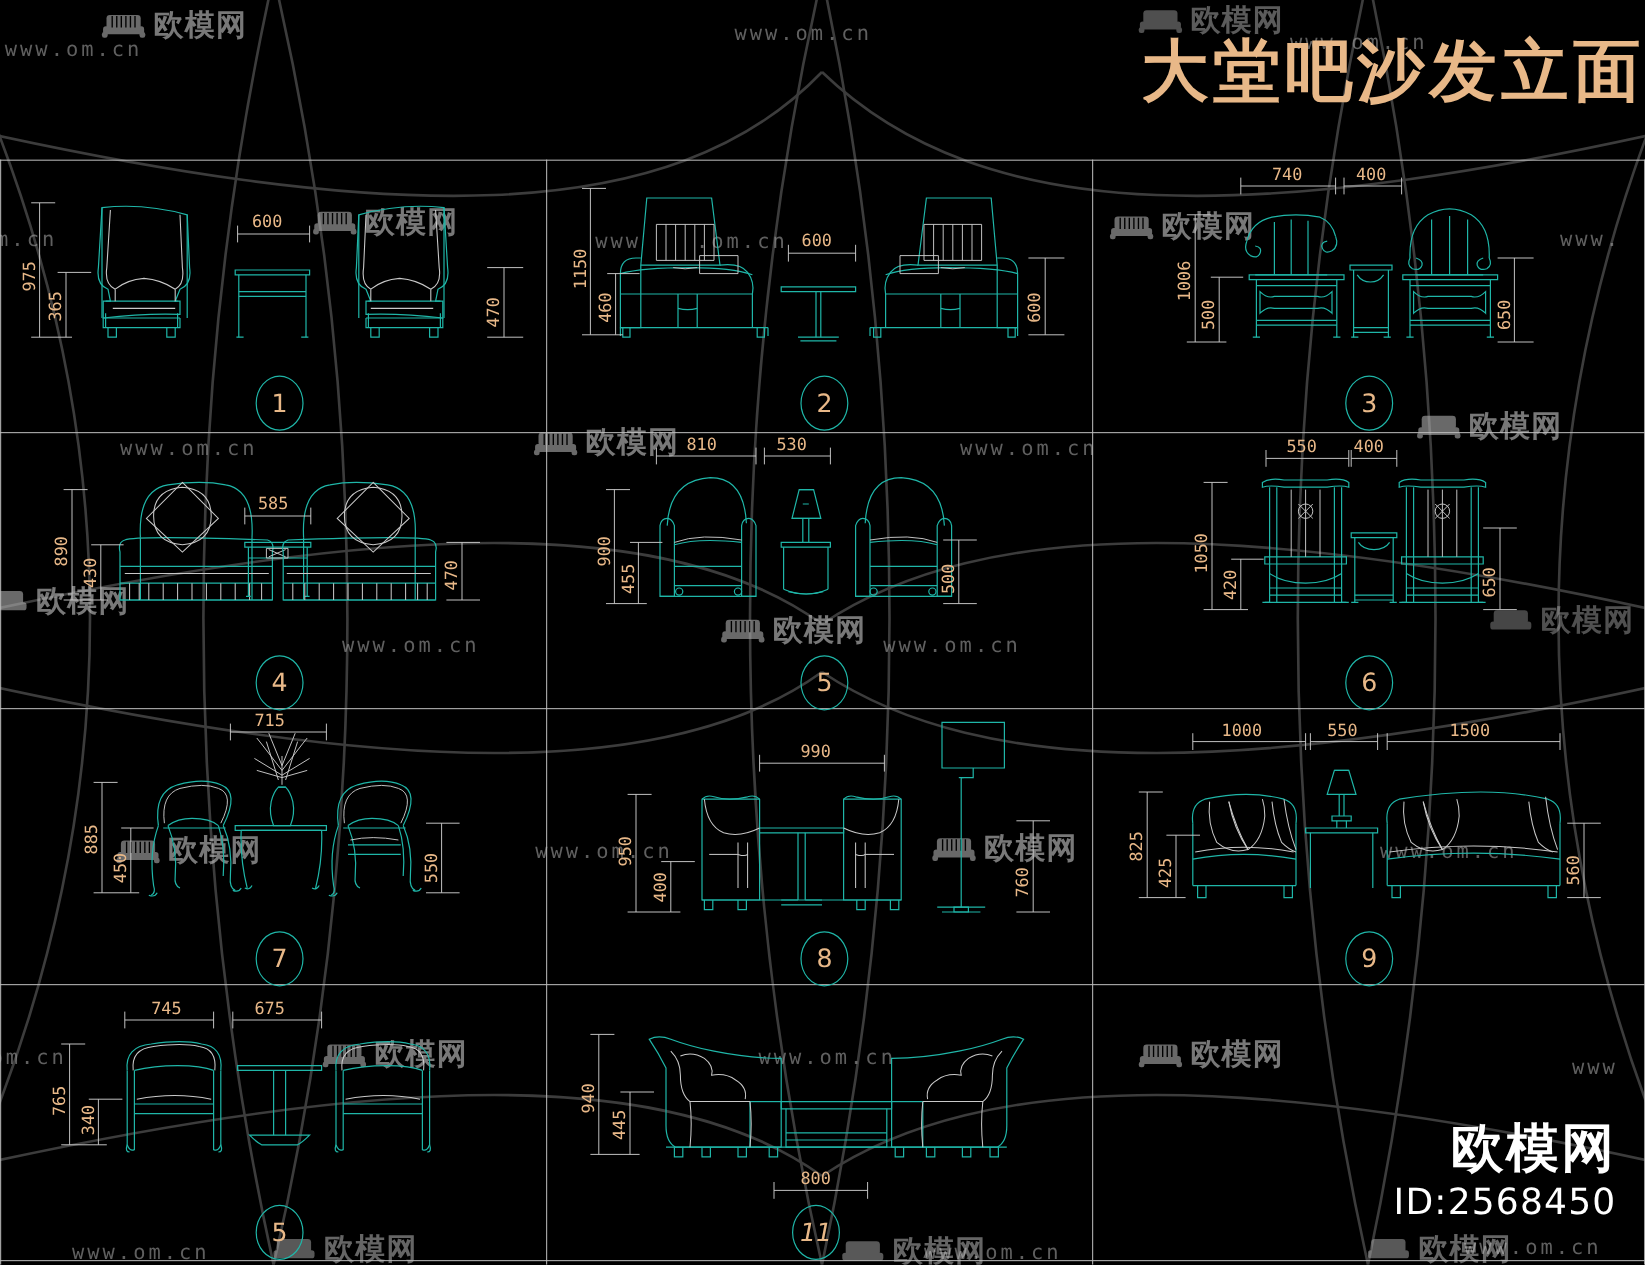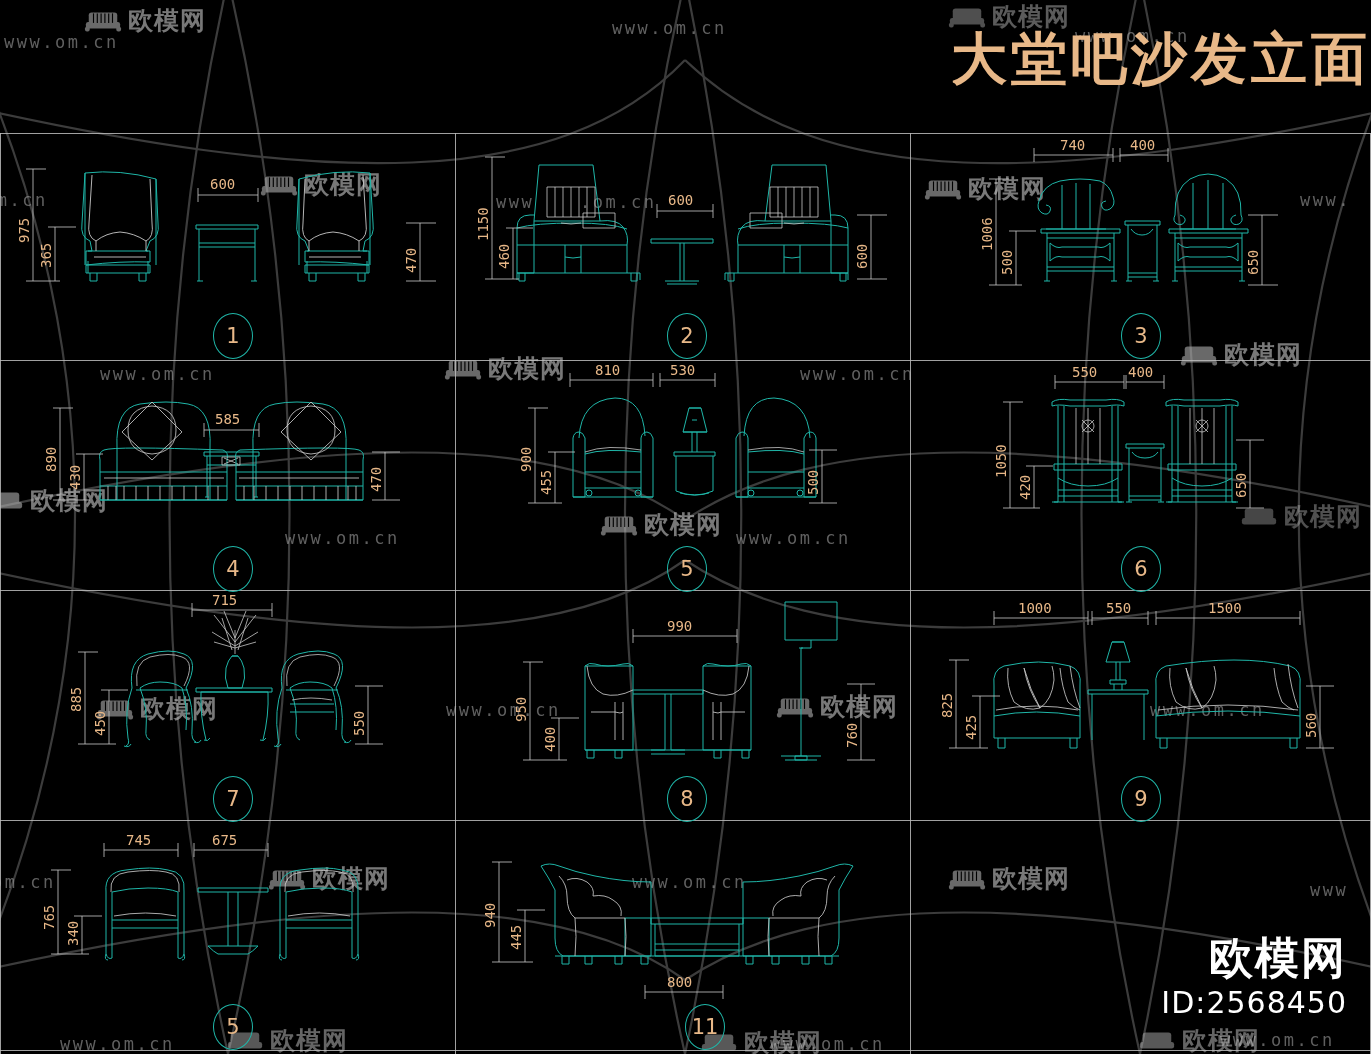--- a/index.html
+++ b/index.html
@@ -599,21 +599,21 @@
       <text transform="translate(80,130) rotate(-90)">430</text>
       <text x="215" y="64">585</text>
       <text transform="translate(381,132) rotate(-90)">470</text>
     </g>
   </svg>
   </div>
   <div class="badge" style="left:213px;top:546px;">
     <span>4</span>
     </div>
 
-  <div class="cell" style="left:455px;top:360px;width:455px;height:230px;">
+  <div class="cell" style="left:432px;top:360px;width:455px;height:230px;">
   <svg class="cellsvg" width="455" height="230" viewBox="0 0 455 230">
     <g stroke="#1fb6a8" fill="none" stroke-width="1">
       <path d="M124 78 Q126 40 160 38 Q188 38 190 76"></path>
       <path d="M118 78 L118 137 L130 137 L130 78 Q128 72 124 72 Q119 72 118 78 Z"></path>
       <path d="M186 78 L186 137 L198 137 L198 78 Q196 72 192 72 Q187 72 186 78 Z"></path>
       <path d="M118 137 L198 137"></path>
       <path d="M130 94 Q150 88 186 92"></path>
       <path d="M130 112 L186 112"></path>
       <path d="M130 128 L186 128"></path>
       <circle cx="134" cy="133" r="3"></circle>
@@ -991,21 +991,21 @@
       <path d="M37 42 L57 42 M37 142 L78 142 M62 90 L90 90"></path>
       <path d="M190 172 L268 172 M190 165 L190 179 M268 165 L268 179"></path>
     </g>
     <g fill="#e8b888" font-size="14">
       <text transform="translate(40,108) rotate(-90)">940</text>
       <text transform="translate(66,130) rotate(-90)">445</text>
       <text x="212" y="167">800</text>
     </g>
   </svg>
   </div>
-  <div class="badge" style="left:685px;top:1004px;">
+  <div class="badge" style="left:660px;top:1004px;font-style:italic;">
     <span>11</span>
     </div>
 
   <div id="brand">
     <div class="bn">欧模网</div>
     <div class="bid">ID:2568450</div>
   </div>
 
 </div>
 

